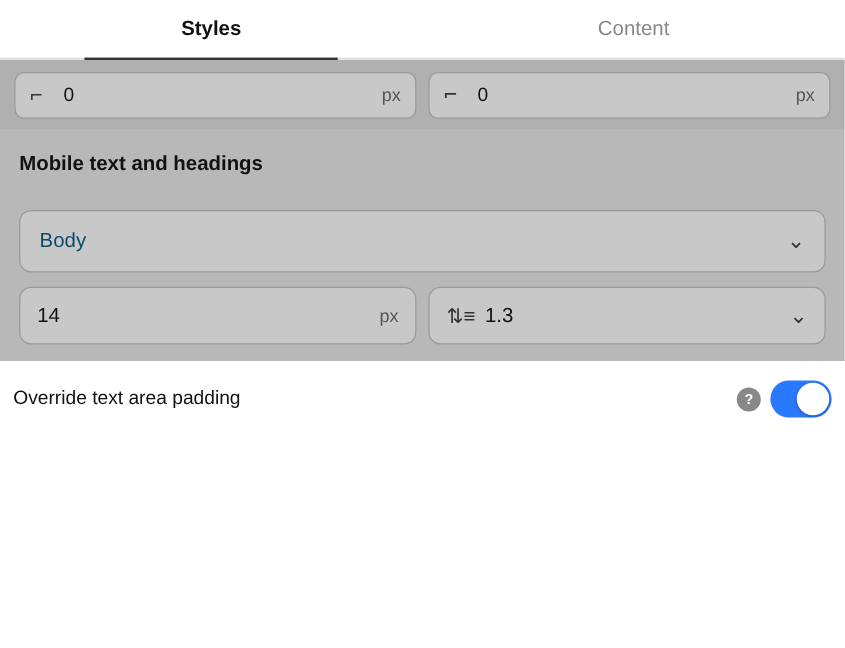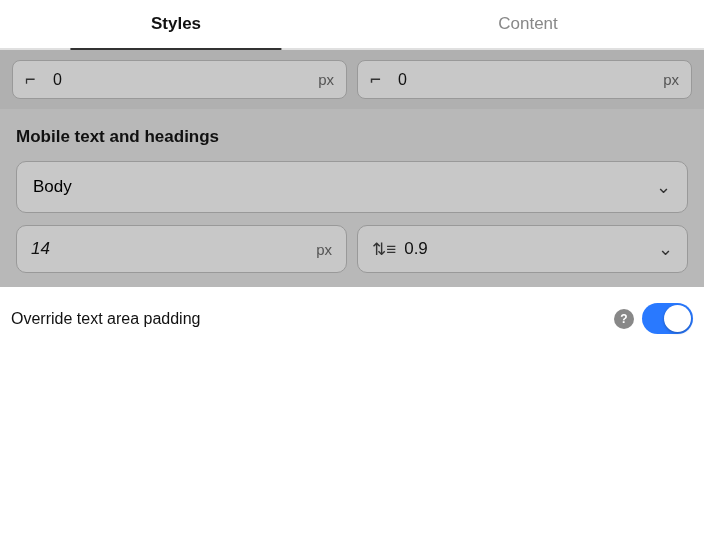--- a/index.html
+++ b/index.html
@@ -90,42 +90,42 @@
 
     .section {
       background: #b8b8b8;
       padding: 18px 16px 14px;
     }
 
     .section-title {
       font-size: 17px;
       font-weight: 700;
       color: #111;
-      margin-bottom: 14px;
+      margin-bottom: 28px;
     }
 
     .select-wrapper {
       position: relative;
       background: #c8c8c8;
       border: 1px solid #999;
       border-radius: 10px;
       margin-bottom: 12px;
     }
 
     .select-display {
       display: flex;
       align-items: center;
       justify-content: space-between;
       padding: 14px 16px;
       cursor: pointer;
     }
 
     .select-label {
       font-size: 17px;
-      color: #000000;
+      color: #0c4a6e;
     }
 
     .chevron-down {
       font-size: 18px;
       color: #333;
     }
 
     .input-row {
       display: flex;
       gap: 10px;
@@ -142,21 +142,20 @@
       gap: 8px;
     }
 
     .font-size-value {
       flex: 1;
       font-size: 17px;
       color: #111;
       background: transparent;
       border: none;
       outline: none;
-      font-style: italic;
     }
 
     .font-size-unit {
       font-size: 15px;
       color: #555;
     }
 
     .line-height-group {
       flex: 1;
       display: flex;
@@ -263,21 +262,21 @@
     </div>
   </div>
 
   <div class="input-row">
     <div class="font-size-group">
       <span class="font-size-value">14</span>
       <span class="font-size-unit">px</span>
     </div>
     <div class="line-height-group">
       <span class="line-height-icon">⇅≡</span>
-      <span class="line-height-value">0.9</span>
+      <span class="line-height-value">1.3</span>
       <span class="chevron-down">⌄</span>
     </div>
   </div>
 </div>
 
 <div class="override-row">
   <span class="override-label">Override text area padding</span>
   <div class="help-icon">
     <span>?</span>
   </div>

